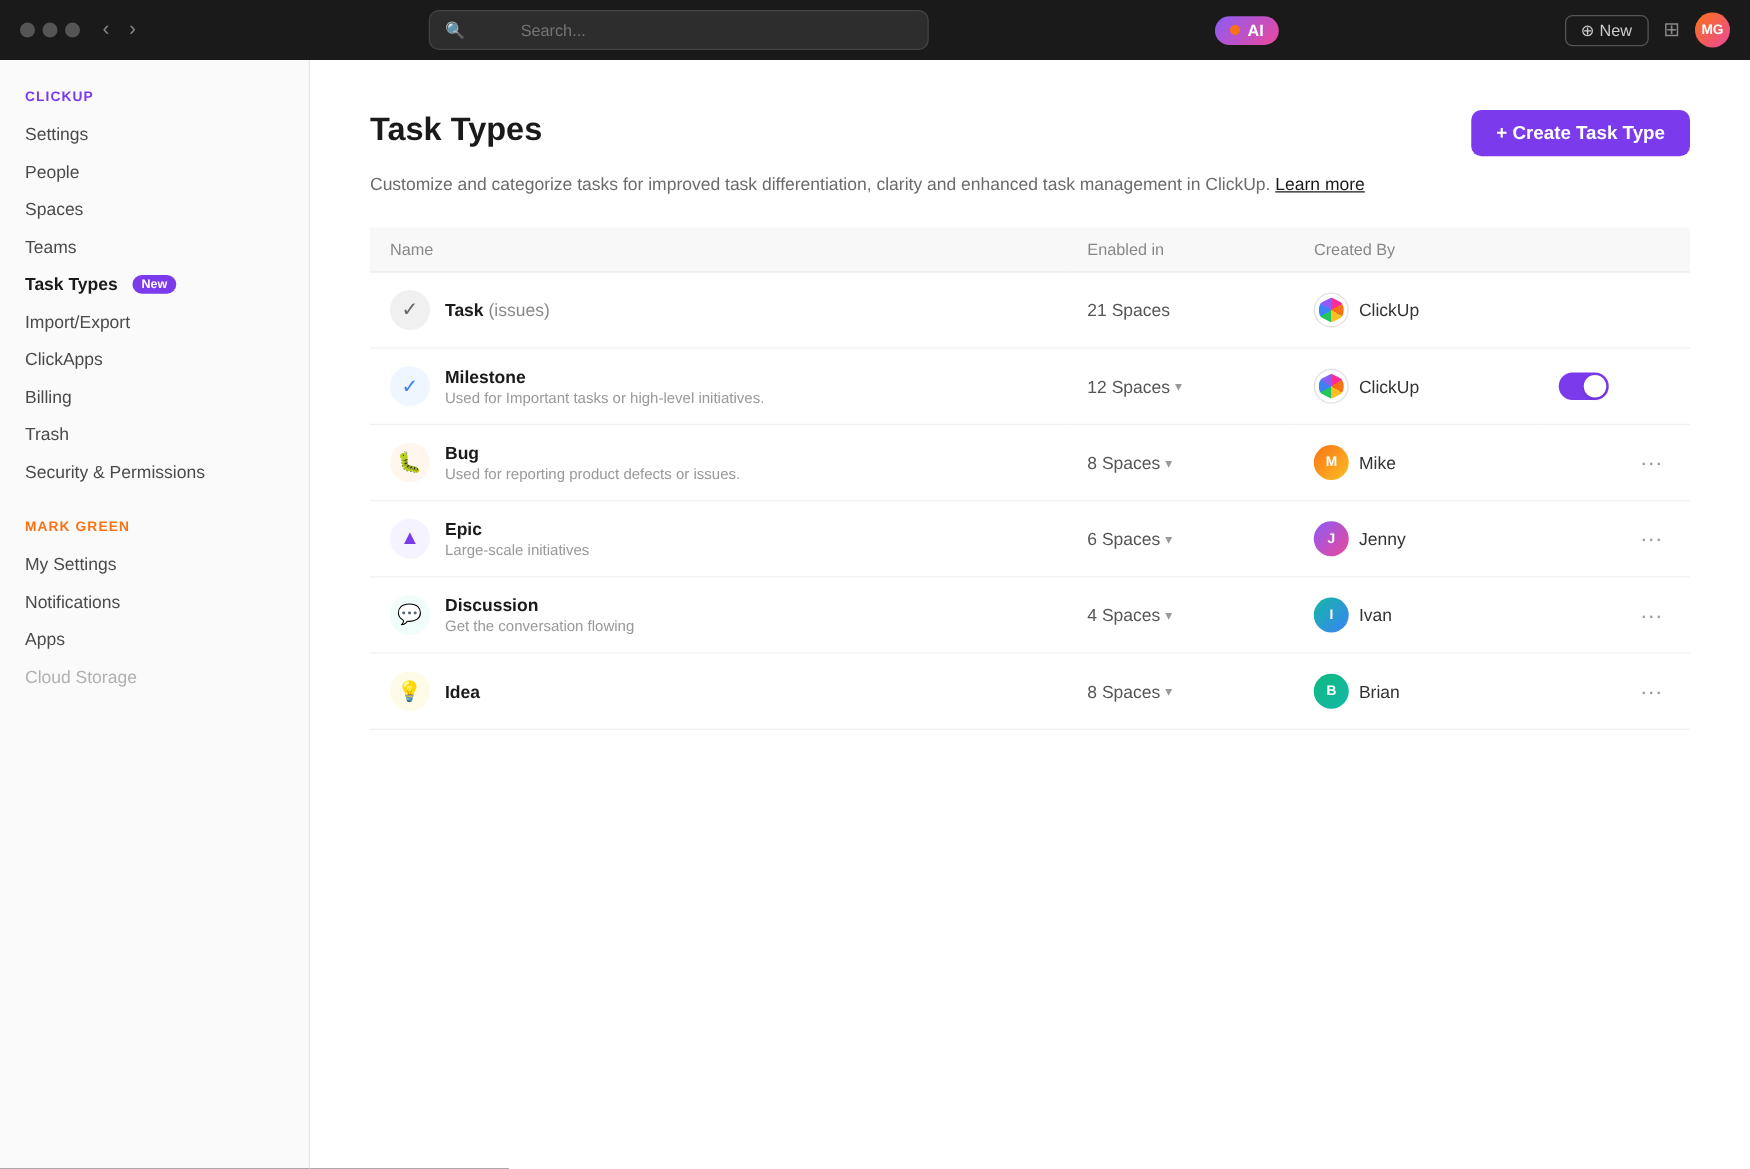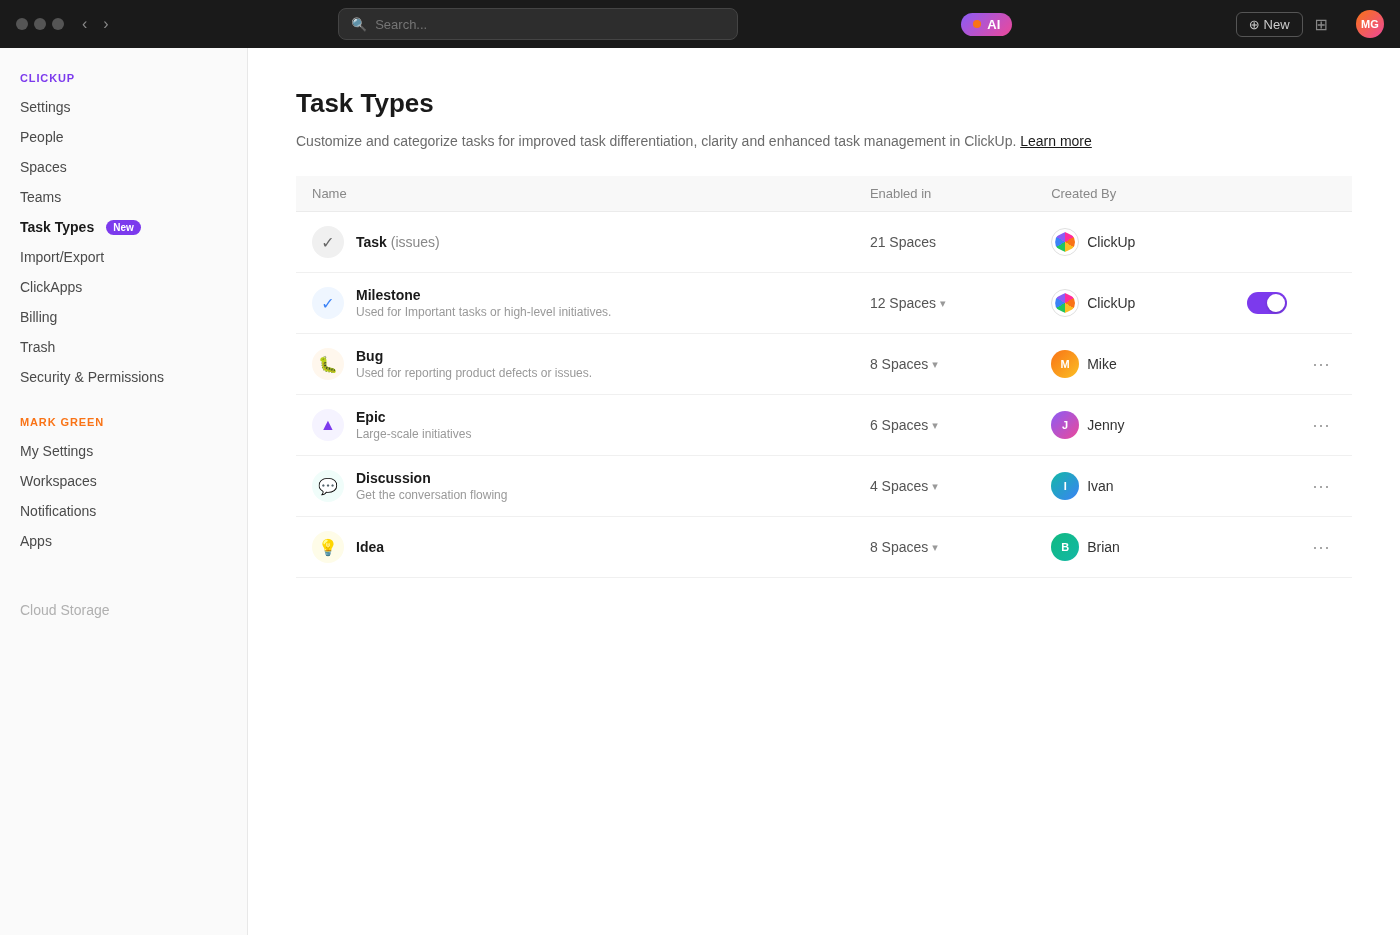--- a/index.html
+++ b/index.html
@@ -23,41 +23,41 @@
       font-size: 16px; padding: 2px 6px; border-radius: 4px;
     }
     .search-bar {
       flex: 1; max-width: 400px; margin: 0 auto;
       background: #2d2d2d; border: 1px solid #444; border-radius: 8px;
       display: flex; align-items: center; gap: 8px; padding: 0 12px; height: 32px;
     }
     .search-icon { color: #888; font-size: 13px; }
     .search-input {
       background: none; border: none; color: #d946ef; outline: none;
-      font-size: 13px; flex: 1;
+      font-size: 13px; flex: 1; margin-left: 36px;
     }
     .ai-btn {
       background: linear-gradient(135deg, #8b5cf6, #ec4899);
       border: none; border-radius: 20px; color: white;
       padding: 4px 12px; font-size: 13px; font-weight: 600; cursor: pointer;
       display: flex; align-items: center; gap: 6px;
     }
     .ai-dot { width: 8px; height: 8px; border-radius: 50%; background: #f97316; }
     .topbar-right { display: flex; align-items: center; gap: 12px; margin-left: auto; }
     .new-btn {
       background: none; border: 1px solid #555; border-radius: 6px;
       color: #ccc; padding: 4px 12px; font-size: 13px; cursor: pointer;
       display: flex; align-items: center; gap: 4px;
     }
     .grid-icon { color: #888; font-size: 16px; cursor: pointer; }
     .avatar-circle {
       width: 28px; height: 28px; border-radius: 50%;
       background: linear-gradient(135deg, #f97316, #ec4899);
       display: flex; align-items: center; justify-content: center;
-      color: white; font-size: 11px; font-weight: 700; cursor: pointer; margin-left: 16px;
+      color: white; font-size: 11px; font-weight: 700; cursor: pointer;
     }
 
     
     .main-layout {
       display: flex;
       flex: 1;
       overflow: hidden;
       background: #000000;
     }
 
@@ -78,21 +78,21 @@
     .sidebar-section-title.mark { color: #f97316; margin-top: 24px; }
     .sidebar-item {
       padding: 7px 20px; font-size: 14px; color: #4a4a4a;
       cursor: pointer; border-radius: 0; display: flex; align-items: center; gap: 8px;
     }
     .sidebar-item.active { font-weight: 600; color: #1a1a1a; }
     .new-badge {
       background: #7c3aed; color: white; font-size: 10px; font-weight: 700;
       padding: 2px 7px; border-radius: 10px; margin-left: 4px;
     }
-    .sidebar-item.disabled { color: #b0b0b0; margin-top: 39px; }
+    .sidebar-item.disabled { color: #b0b0b0; }
 
     
     .content {
       flex: 1;
       padding: 40px 48px;
       overflow-y: auto;
       background: white;
     }
     .content-header {
       display: flex; justify-content: space-between; align-items: flex-start;
@@ -240,36 +240,34 @@
     <div class="sidebar-item">
       <span>Security &amp; Permissions</span>
     </div>
 
     <div class="sidebar-section-title mark">MARK GREEN</div>
 
     <div class="sidebar-item">
       <span>My Settings</span>
     </div>
     <div class="sidebar-item">
-      <span>Workspaces</span>
-    </div>
-    <div class="sidebar-item">
       <span>Notifications</span>
     </div>
     <div class="sidebar-item">
       <span>Apps</span>
     </div>
     <div class="sidebar-item disabled">
       <span>Cloud Storage</span>
     </div>
   </div>
 
   <div class="content">
     <div class="content-header">
       <h1 class="page-title">Task Types</h1>
+      <button class="create-btn">+ Create Task Type</button>
     </div>
     <p class="subtitle">
       <span>Customize and categorize tasks for improved task differentiation, clarity and enhanced task management in ClickUp.</span>
       <a>Learn more</a>
     </p>
 
     <table class="table">
       <thead class="table-header">
         <tr>
           <th>Name</th>

